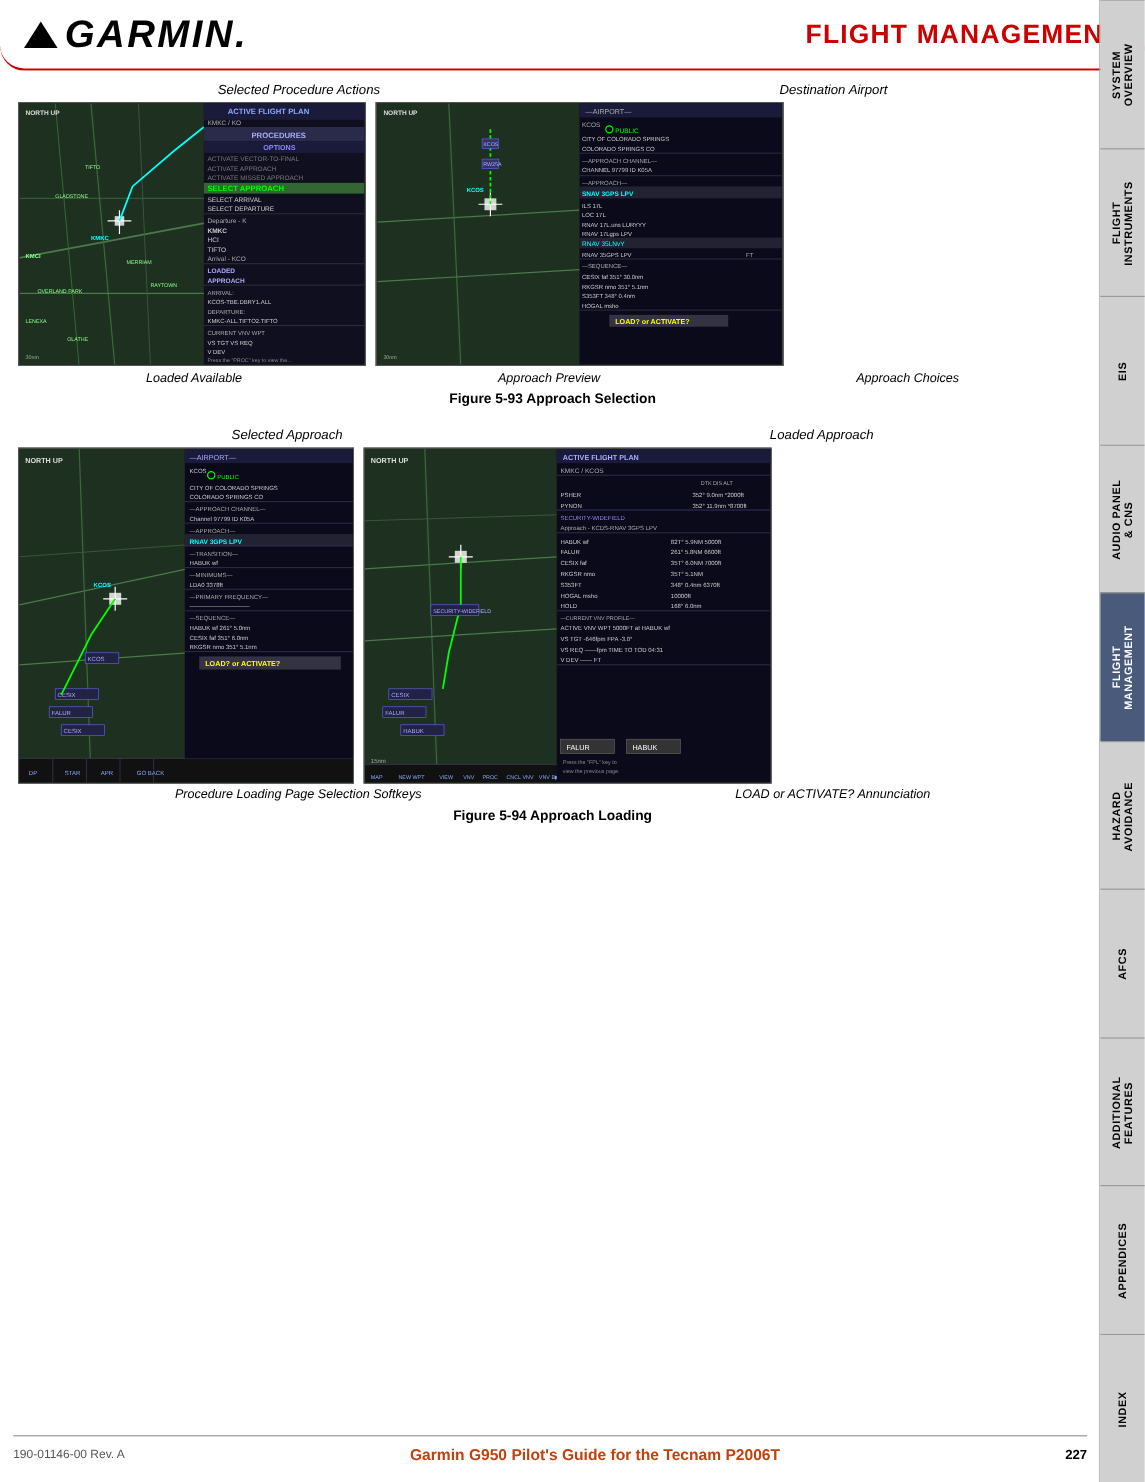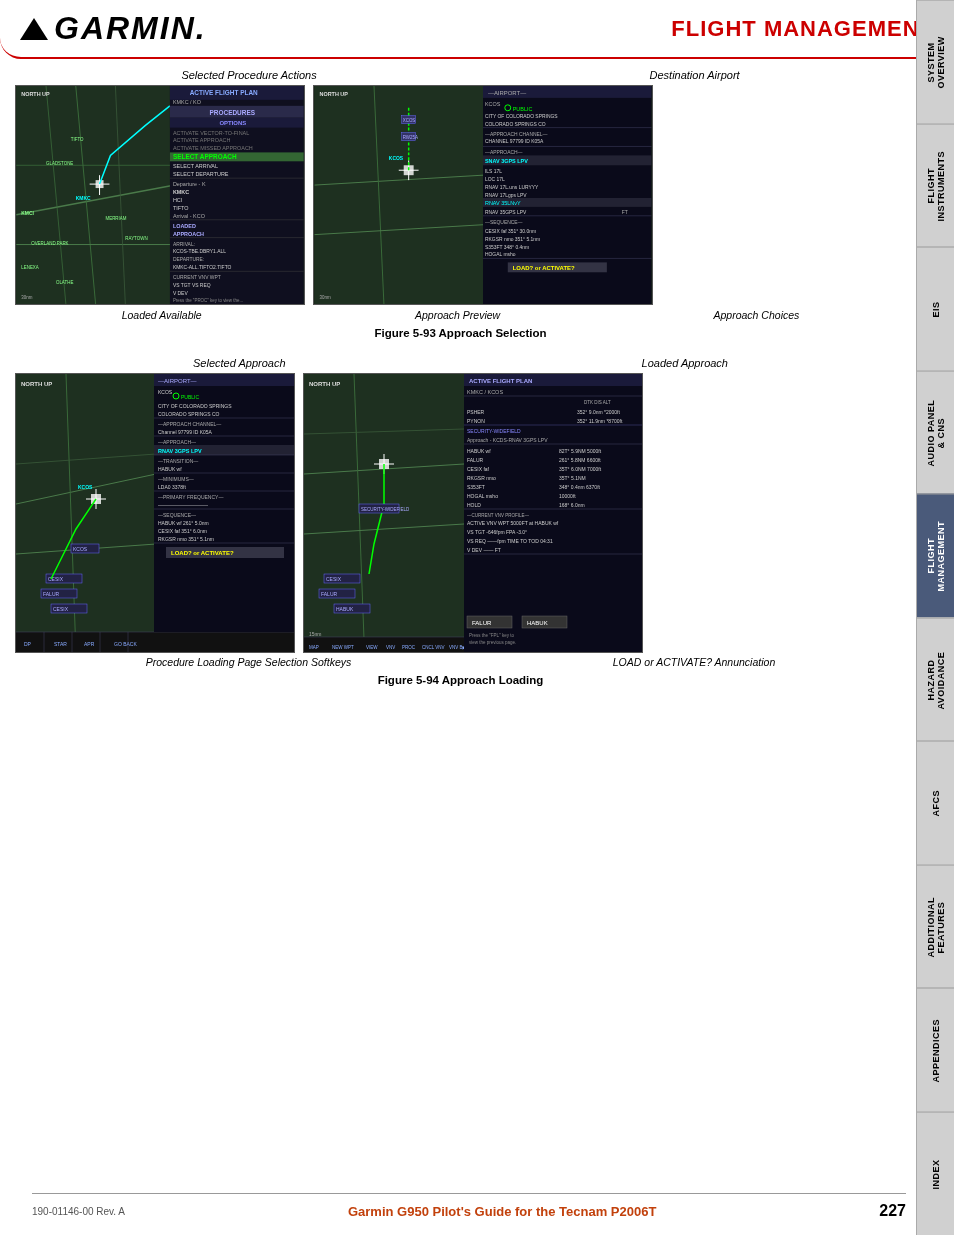--- a/index.html
+++ b/index.html
@@ -157,39 +157,39 @@
     }
     .screenshot-tall-right {
       width: 340px;
       height: 280px;
     }
 
     
     .page-footer {
       position: absolute;
       bottom: 15px;
-      left: 32px;
+      left: 11px;
       right: 48px;
       display: flex;
       justify-content: space-between;
       align-items: center;
       border-top: 1px solid #999;
       padding-top: 8px;
     }
     .footer-left {
       font-size: 10px;
       color: #555;
     }
     .footer-center {
       font-size: 13px;
       font-weight: 700;
       color: #c2410c;
     }
     .footer-right {
-      font-size: 16px;
+      font-size: 11px;
       font-weight: 700;
       color: #000;
     }
 
     
     .svg-map {
       width: 100%;
       height: 100%;
     }
 

